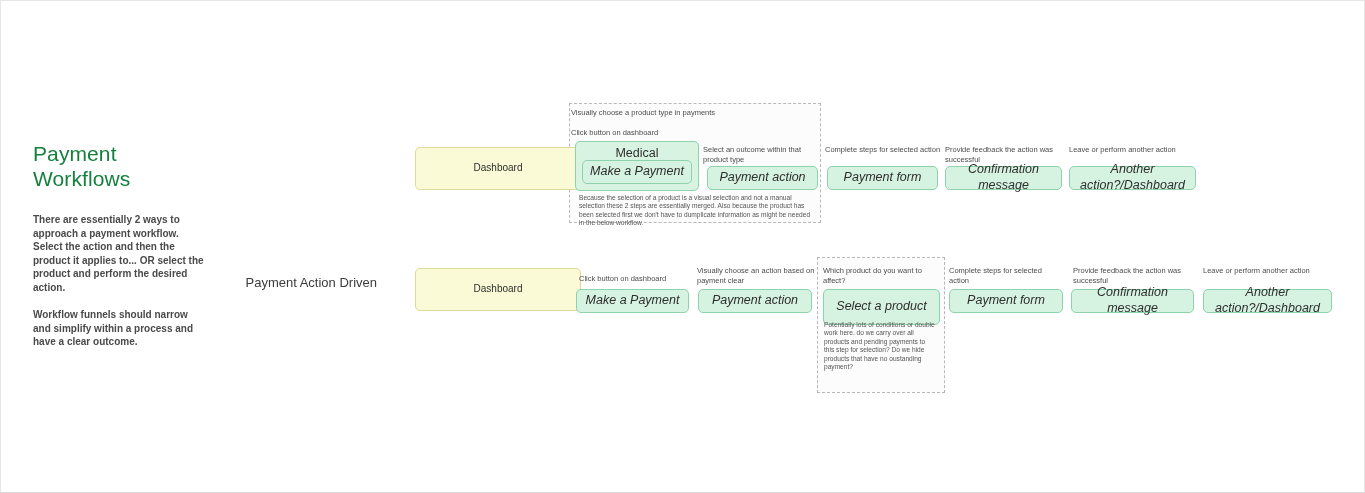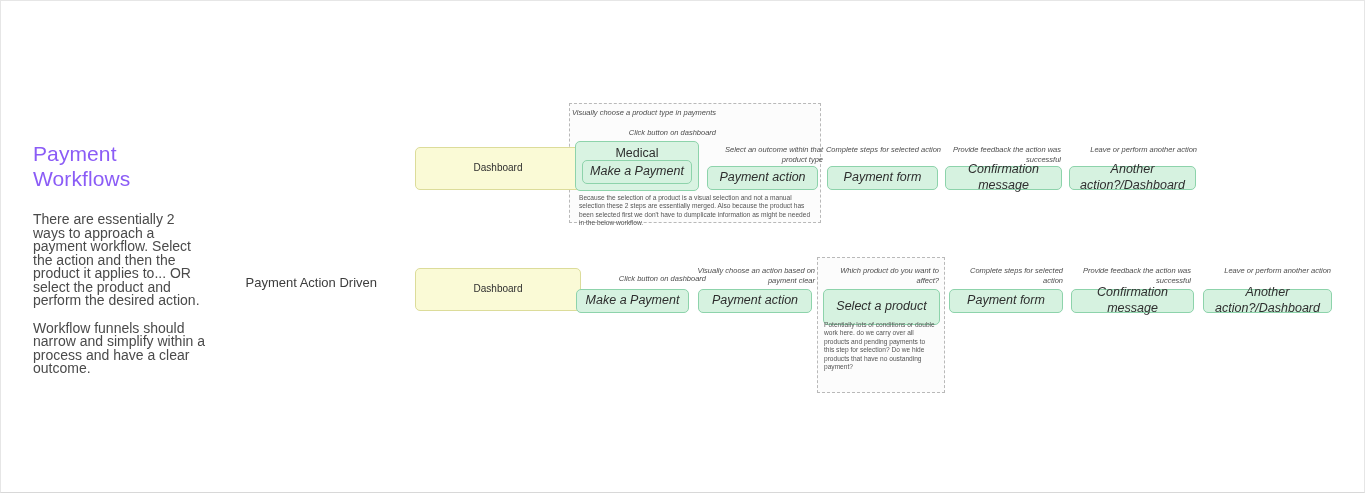--- a/index.html
+++ b/index.html
@@ -28,30 +28,31 @@
   
   .intro {
     position: absolute;
     left: 32px;
     top: 140px;
     width: 172px;
   }
   .intro-title {
     font-size: 21px;
     line-height: 25px;
-    color: #8b5cf6;
+    color: #15803d;
     font-weight: 400;
     letter-spacing: 0.1px;
     white-space: pre-line;
   }
   .intro-para {
-    font-size: 14px;
+    font-size: 10px;
     line-height: 13.5px;
     color: #4a4a4a;
     margin-top: 22px;
+    font-weight: bold;
   }
   .intro-para + .intro-para {
     margin-top: 14px;
   }
 
   
   .row-title {
     position: absolute;
     font-size: 13px;
     color: #3c3c3c;
@@ -90,22 +91,21 @@
     align-items: flex-start;
     padding-top: 4px;
   }
 
   
   .caption {
     position: absolute;
     font-size: 7.5px;
     line-height: 9.5px;
     color: #4c4c4c;
-    text-align: right;
-    font-style: italic;
+    text-align: left;
   }
 
   
   .dashed {
     position: absolute;
     box-sizing: border-box;
     border: 1px dashed #b9b9b9;
     background: rgba(250,250,250,0.55);
   }
 

